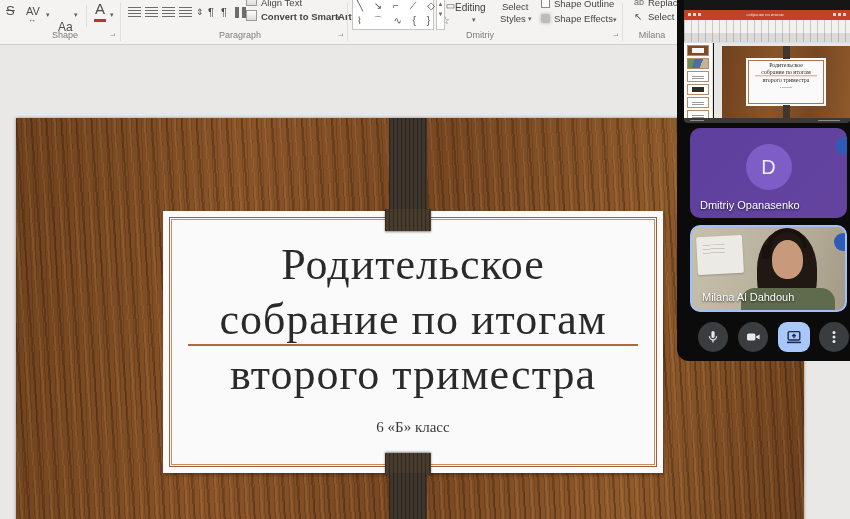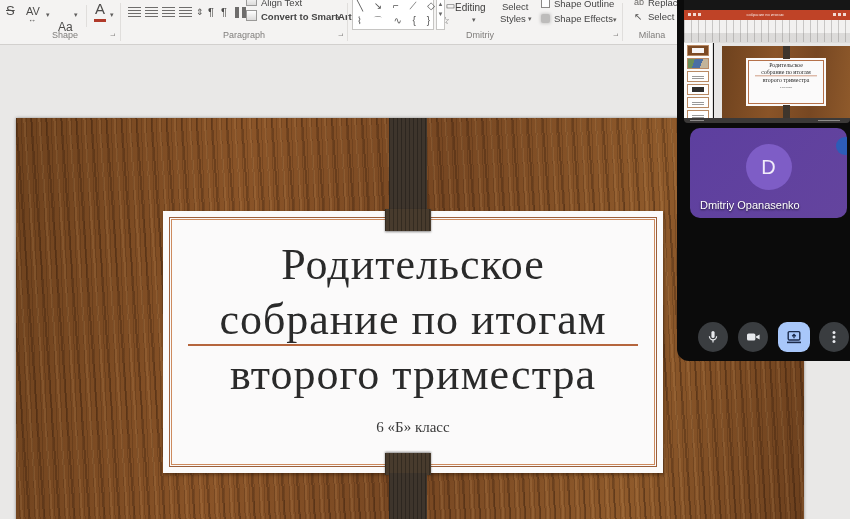--- a/index.html
+++ b/index.html
@@ -158,21 +158,21 @@
   <span class="ric" style="left:208px; top:5px; font-size:11px;">¶</span>
   <span class="ric" style="left:221px; top:5px; font-size:11px;">¶</span>
   <span class="colicon" style="left:235px;"></span>
   <span class="caret" style="left:250px; top:11px;">▾</span>
 
   <span class="miniicon" style="left:246px; top:-5px;"></span>
   <span class="btnlabel" style="left:261px; top:-3px;">Align Text</span>
   <span class="miniicon" style="left:246px; top:10px;"></span>
   <span class="btnlabel" style="left:261px; top:11px;font-weight:bold;">Convert to SmartArt</span>
   <span class="caret" style="left:337px; top:14px;">▾</span>
-  <span class="group-label" style="left:195px; width:70px;text-align:right;">Paragraph</span>
+  <span class="group-label" style="left:205px; width:70px;">Paragraph</span>
   <span class="launcher" style="left:338px;">⌐</span>
   <span class="vsep" style="left:347px;"></span>
 
   <div class="shapes-box">
     <span class="shapes-row" style="top:16px;">╲ ↘ ⌐ ⟋ ◇ ▭</span>
     <span class="shapes-row" style="top:30px;">⌇ ⌒ ∿ { } ☆</span>
   </div>
   <div class="shapes-scroll">
     <span>▲</span><br>
     <span>▼</span>
@@ -259,20 +259,30 @@
         <i style="right:10px; width:22px;"></i>
     </div>
   </div>
 
   <div class="tile tile-purple">
     <div class="avatar">D</div>
     <div class="tile-name">Dmitriy Opanasenko</div>
     <div class="edge-dot"></div>
   </div>
 
+  <div class="tile tile-video">
+    <div class="whiteboard"></div>
+    <div class="hair"></div>
+    <div class="face"></div>
+    <div class="hp-band"></div>
+    <div class="hp-cup"></div>
+    <div class="shirt"></div>
+    <div class="tile-name">Milana Al Dahdouh</div>
+    <div class="edge-dot" style="top:6px;"></div>
+  </div>
 
   <div class="controls">
     <div class="ctl" style="left:21px;">
       <svg width="14" height="14" viewBox="0 0 14 14">
         <rect x="5.4" y="1" width="3.2" height="7" rx="1.6" fill="#e8eaed"></rect>
         <path d="M3.4 6.2a3.6 3.6 0 0 0 7.2 0" fill="none" stroke="#e8eaed" stroke-width="1.2"></path>
         <line x1="7" y1="10" x2="7" y2="12.6" stroke="#e8eaed" stroke-width="1.2"></line>
       </svg>
     </div>
     <div class="ctl" style="left:61px;">

